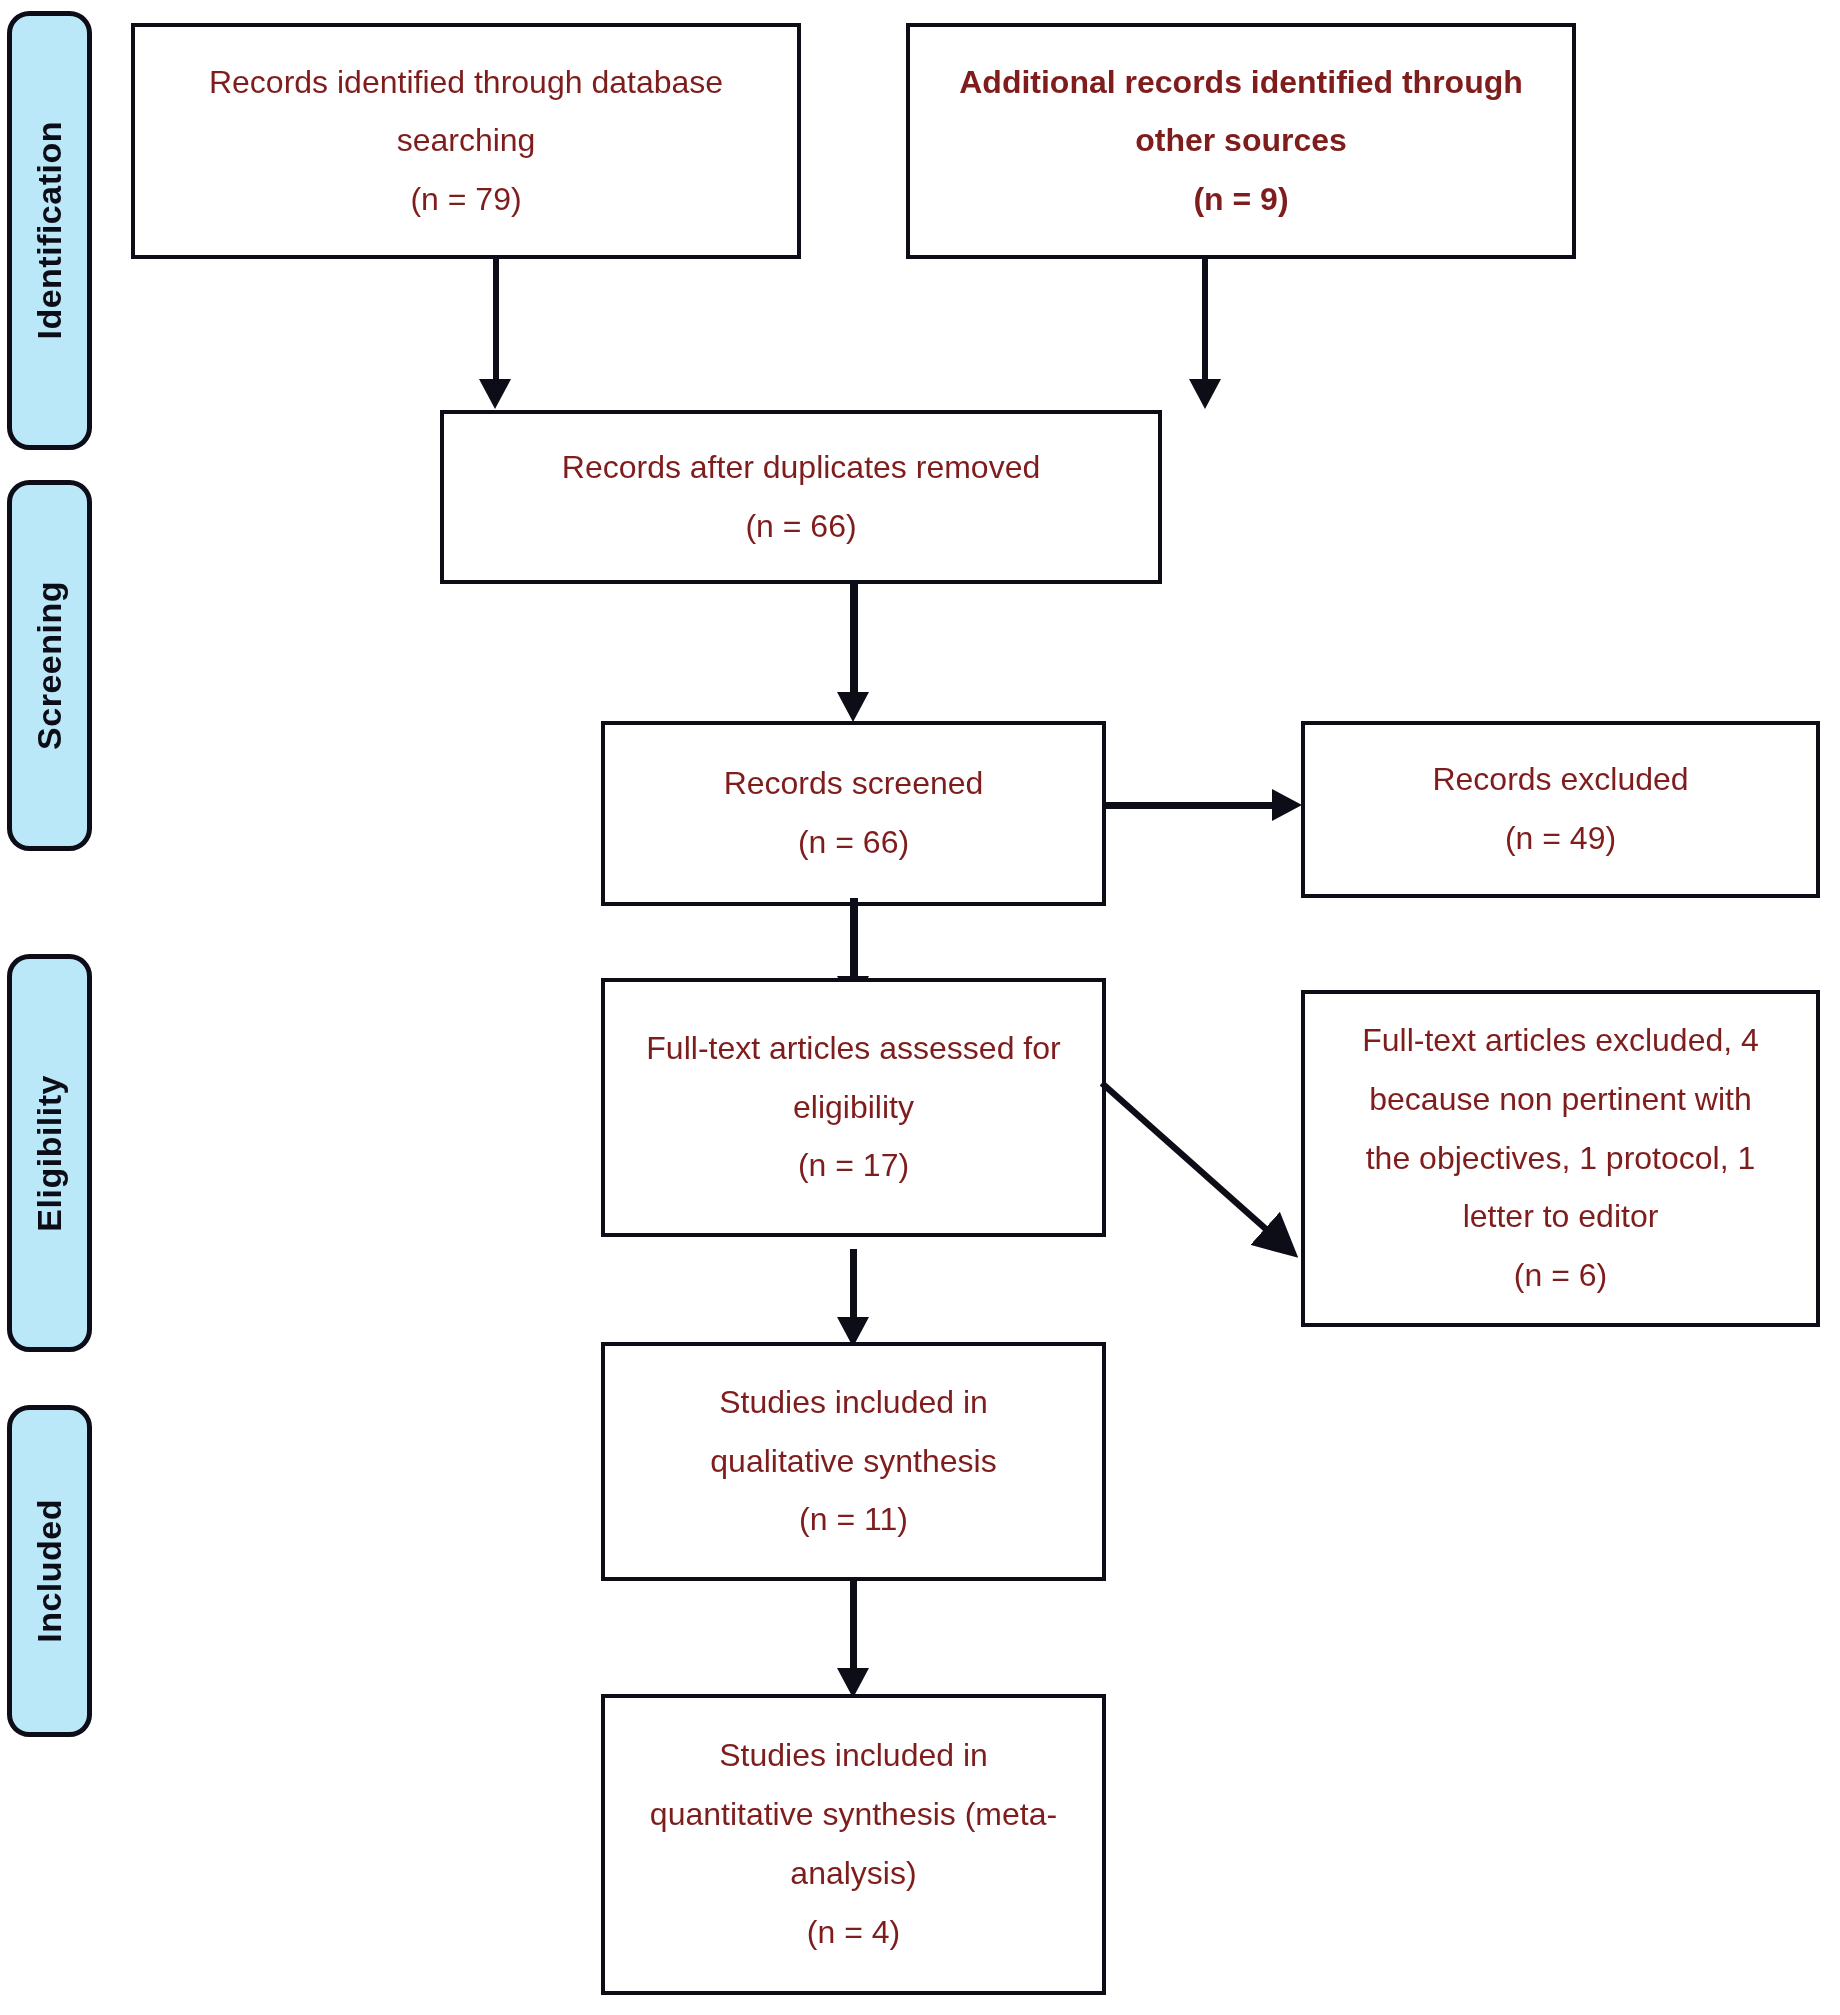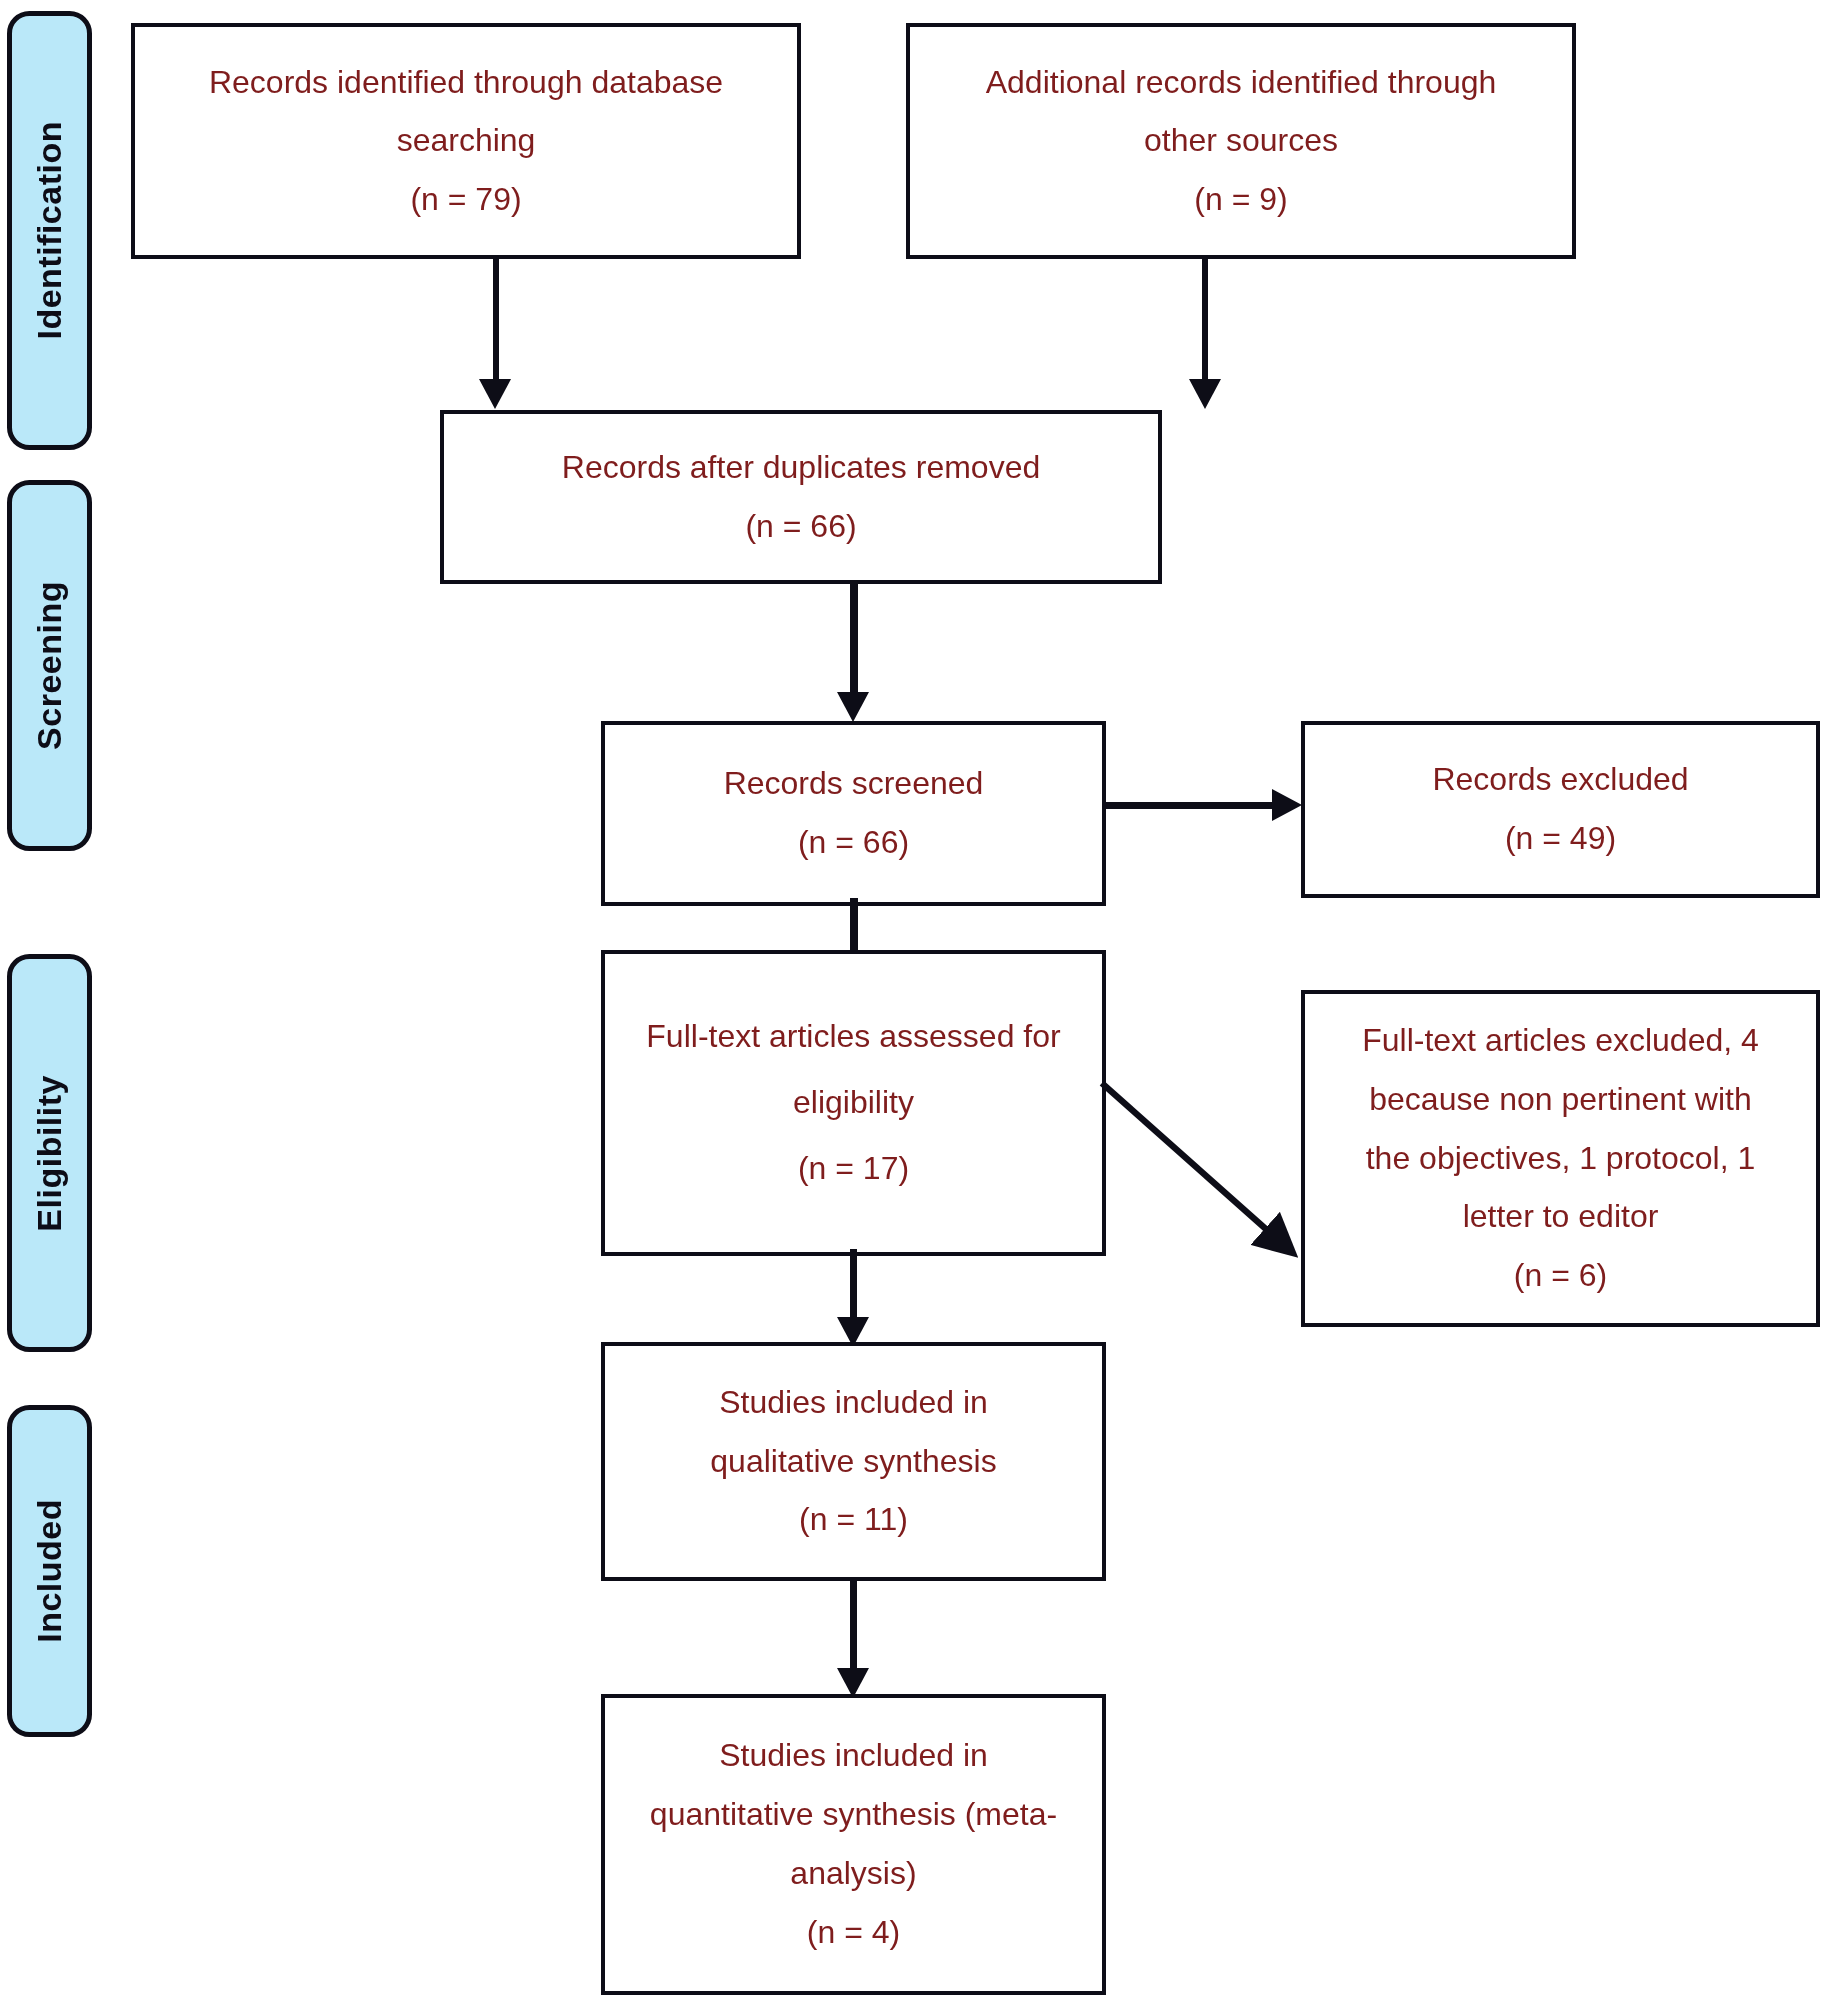--- a/index.html
+++ b/index.html
@@ -112,21 +112,21 @@
   <div class="stage-pill" style="left:6.8px; top:1405px; width:85px; height:332px;">
     <span class="stage-text">Included</span>
   </div>
 
   <div class="flow-box" style="left:131px; top:23.4px; width:670px; height:236px;">
     <div class="line">Records identified through database</div>
     <div class="line">searching</div>
     <div class="line">(n = 79)</div>
   </div>
 
-  <div class="flow-box" style="left:906px; top:23.4px; width:670px; height:236px;">
+  <div class="flow-box" style="left:906px; top:23.4px; width:670px; height:236px;font-weight:bold;">
     <div class="line">Additional records identified through</div>
     <div class="line">other sources</div>
     <div class="line">(n = 9)</div>
   </div>
 
   <div class="vline" style="left:493px; top:259px; width:6.3px; height:123px;"></div>
   <div class="arrowhead-down" style="left:479px; top:379px;"></div>
 
   <div class="vline" style="left:1202px; top:259px; width:6.3px; height:123px;"></div>
   <div class="arrowhead-down" style="left:1189px; top:379px;"></div>
@@ -148,21 +148,21 @@
     <div class="line">Records excluded</div>
     <div class="line">(n = 49)</div>
   </div>
 
   <div class="hline" style="left:1106px; top:802px; width:168px; height:6.8px;"></div>
   <div class="arrowhead-right" style="left:1272px; top:789px;"></div>
 
   <div class="vline" style="left:850px; top:898px; width:8.3px; height:98px;"></div>
   <div class="arrowhead-down" style="left:837px; top:976px;"></div>
 
-  <div class="flow-box" style="left:601px; top:950px; width:505px; height:306px;gap:7px;">
+  <div class="flow-box" style="left:601px; top:978px; width:505px; height:259px;">
     <div class="line">Full-text articles assessed for</div>
     <div class="line">eligibility</div>
     <div class="line">(n = 17)</div>
   </div>
 
   <div class="flow-box" style="left:1301px; top:990px; width:519px; height:337px;">
     <div class="line">Full-text articles excluded, 4</div>
     <div class="line">because non pertinent with</div>
     <div class="line">the objectives, 1 protocol, 1</div>
     <div class="line">letter to editor</div>

